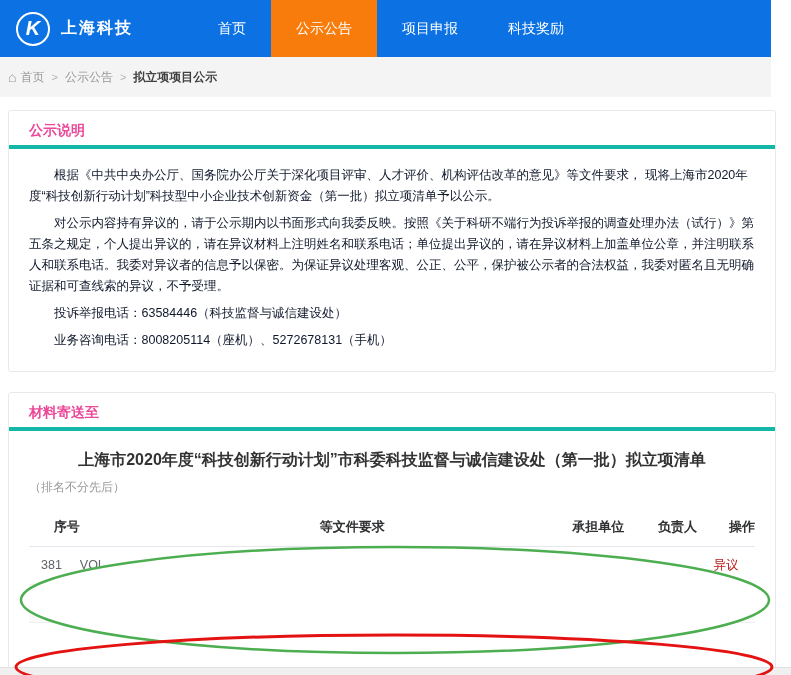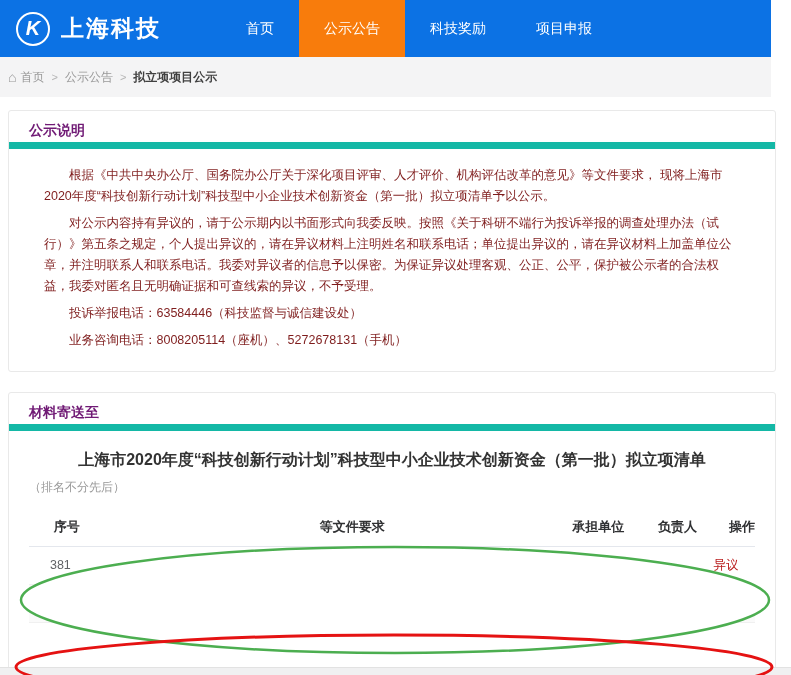--- a/index.html
+++ b/index.html
@@ -30,21 +30,21 @@
     border: 2px solid #fff;
     border-radius: 50%;
     color: #fff;
     font-size: 20px;
     font-weight: bold;
     display: flex; align-items: center; justify-content: center;
     font-style: italic;
   }
   .brand-name {
     color: #fff;
-    font-size: 23px;
+    font-size: 16px;
     font-weight: bold;
     margin-left: 11px;
     letter-spacing: 2px;
   }
   .nav-menu {
     display: flex;
     margin-left: 60px;
     height: 57px;
   }
   .nav-item {
@@ -80,31 +80,31 @@
     background: #fff;
     border: 1px solid #e9e9e9;
     border-radius: 3px;
   }
   .card + .card { margin-top: 20px; }
   .card-header {
     height: 38px;
     padding: 11px 20px;
     font-size: 14px;
     font-weight: bold;
-    color: #701a75;
-    border-bottom: 7px solid #14b8a6;
+    color: #ec4899;
+    border-bottom: 4px solid #14b8a6;
   }
   .card-body { padding: 10px 20px 14px 20px; }
 
   .notice-text p {
     font-size: 12.5px;
-    color: #7f1d1d;
+    color: #0f172a;
     line-height: 21px;
     text-indent: 2em;
-    margin: 6px 15px;
+    margin: 6px 0;
   }
 
   
   #content-card { position: relative; height: 308px; }
   #content-card .card-body { padding: 10px 20px 0 20px; }
   .table-title {
     text-align: center;
     font-size: 16px;
     font-weight: bold;
     color: #333;
@@ -134,21 +134,20 @@
     padding: 0;
   }
   table.list tbody td {
     height: 38px;
     font-size: 12.5px;
     color: #606266;
     border-bottom: 1px solid #f0f0f0;
     padding: 0;
     white-space: nowrap;
     overflow: hidden;
-    text-align: center;
   }
   table.list tbody tr:nth-child(even) { background: #fafafa; }
   th.c-center, td.c-center { text-align: center; }
   .pad-l { padding-left: 12px !important; }
   a.objection-link {
     color: #b91c1c;
     text-decoration: none;
     cursor: pointer;
   }
 
@@ -179,22 +178,22 @@
   <header class="navbar">
     <div class="brand">
       <div class="logo-circle">
         <span>K</span>
       </div>
       <span class="brand-name">上海科技</span>
     </div>
     <nav class="nav-menu">
       <div class="nav-item">首页</div>
       <div class="nav-item active">公示公告</div>
+      <div class="nav-item">项目申报</div>
       <div class="nav-item">科技奖励</div>
-      <div class="nav-item">项目申报</div>
     </nav>
   </header>
 
   <div class="breadcrumb-bar">
     <span class="home-icon">⌂</span>
     <span class="crumb">首页</span>
     <span class="crumb-sep">&gt;</span>
     <span class="crumb">公示公告</span>
     <span class="crumb-sep">&gt;</span>
     <span class="crumb current">拟立项项目公示</span>
@@ -208,21 +207,21 @@
         <p>根据《中共中央办公厅、国务院办公厅关于深化项目评审、人才评价、机构评估改革的意见》等文件要求， 现将上海市2020年度“科技创新行动计划”科技型中小企业技术创新资金（第一批）拟立项清单予以公示。</p>
         <p>对公示内容持有异议的，请于公示期内以书面形式向我委反映。按照《关于科研不端行为投诉举报的调查处理办法（试行）》第五条之规定，个人提出异议的，请在异议材料上注明姓名和联系电话；单位提出异议的，请在异议材料上加盖单位公章，并注明联系人和联系电话。我委对异议者的信息予以保密。为保证异议处理客观、公正、公平，保护被公示者的合法权益，我委对匿名且无明确证据和可查线索的异议，不予受理。</p>
         <p>投诉举报电话：63584446（科技监督与诚信建设处）</p>
         <p>业务咨询电话：8008205114（座机）、5272678131（手机）</p>
       </div>
     </section>
 
     <section class="card" id="content-card">
       <div class="card-header">材料寄送至</div>
       <div class="card-body">
-        <div class="table-title">上海市2020年度“科技创新行动计划”科技型中小企业技术创新资金（第一批）拟立项清单</div>
+        <div class="table-title">上海市2020年度“科技创新行动计划”市科委科技监督与诚信建设处（第一批）拟立项清单</div>
         <div class="table-subtitle">（排名不分先后）</div>
 
         <table class="list">
           <colgroup>
             <col style="width:7%">
               <col style="width:42%">
               <col style="width:33%">
               <col style="width:10%">
               <col style="width:8%">
           </colgroup>

